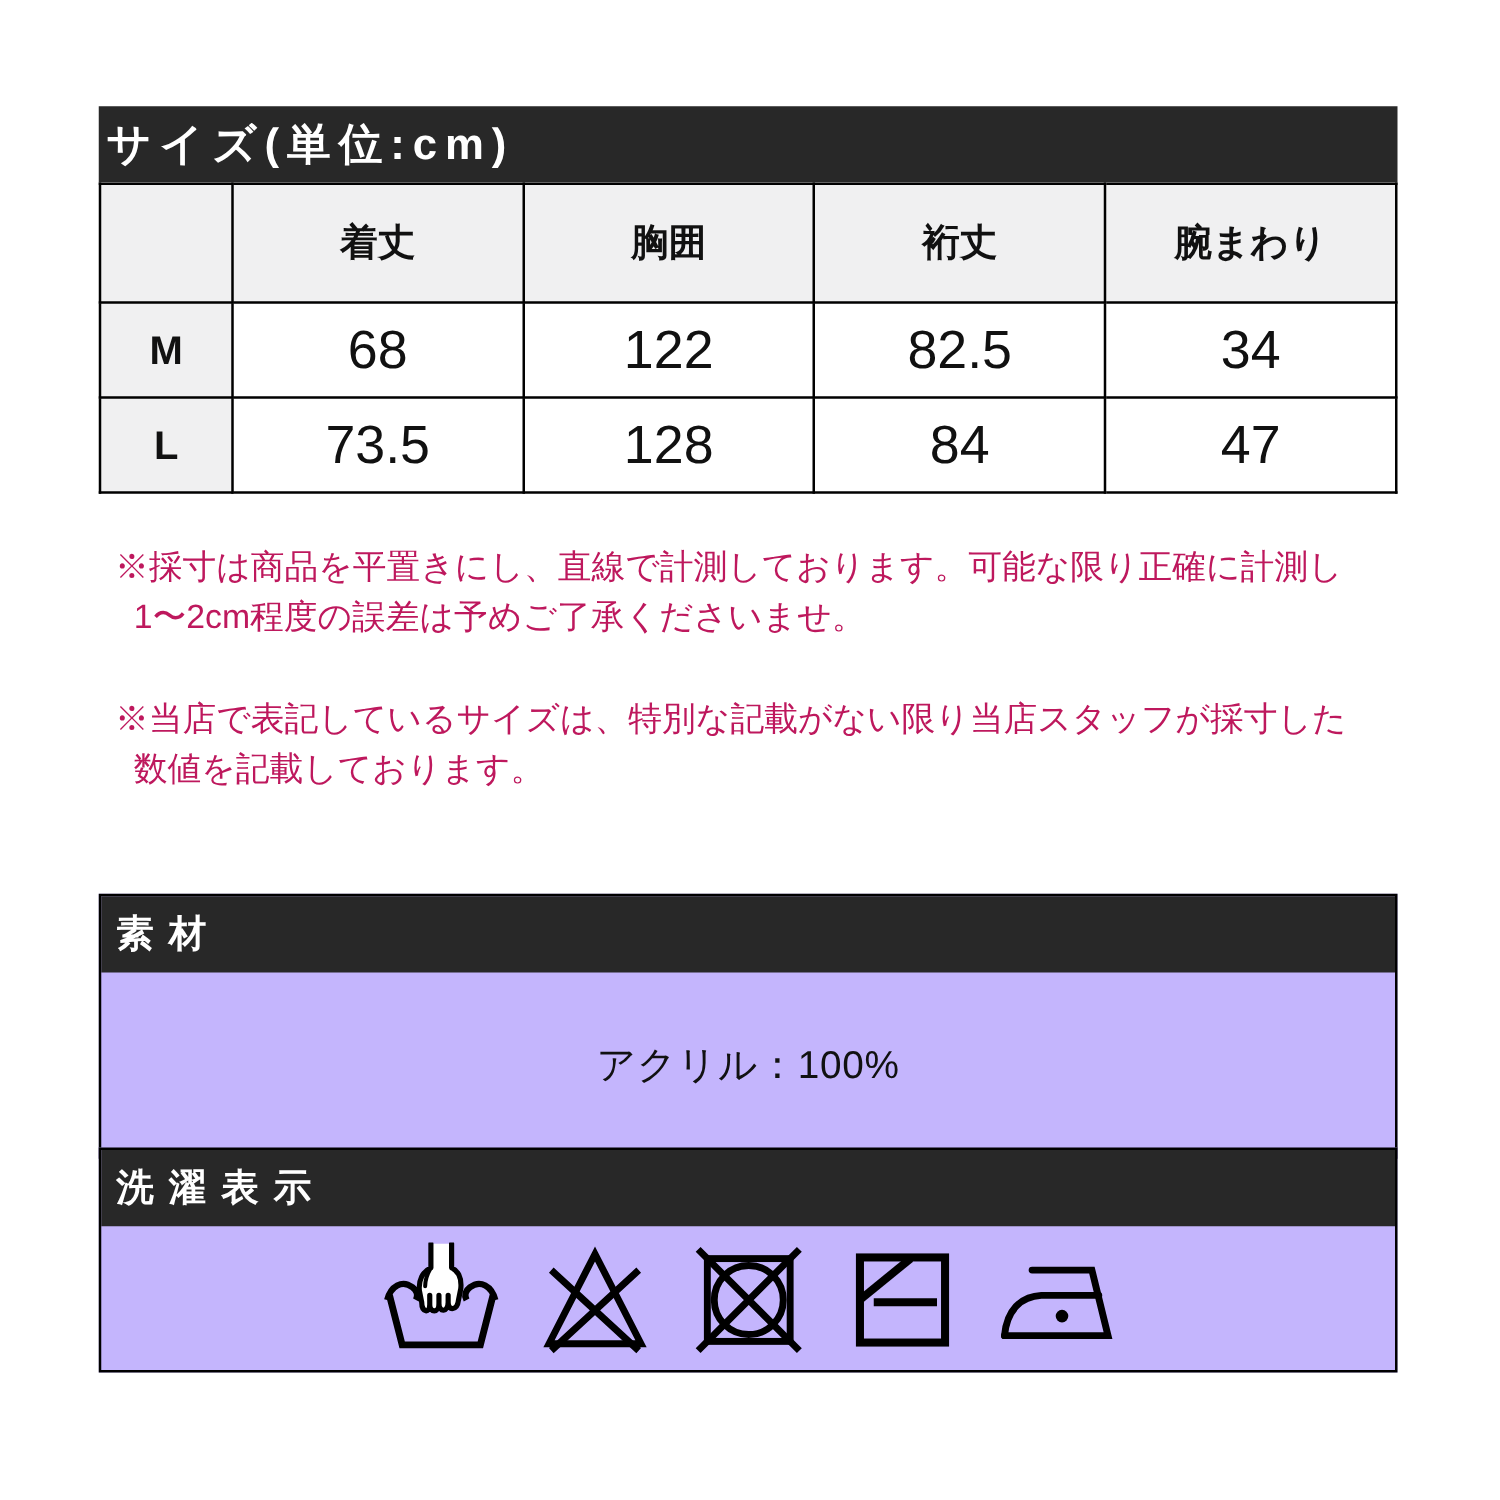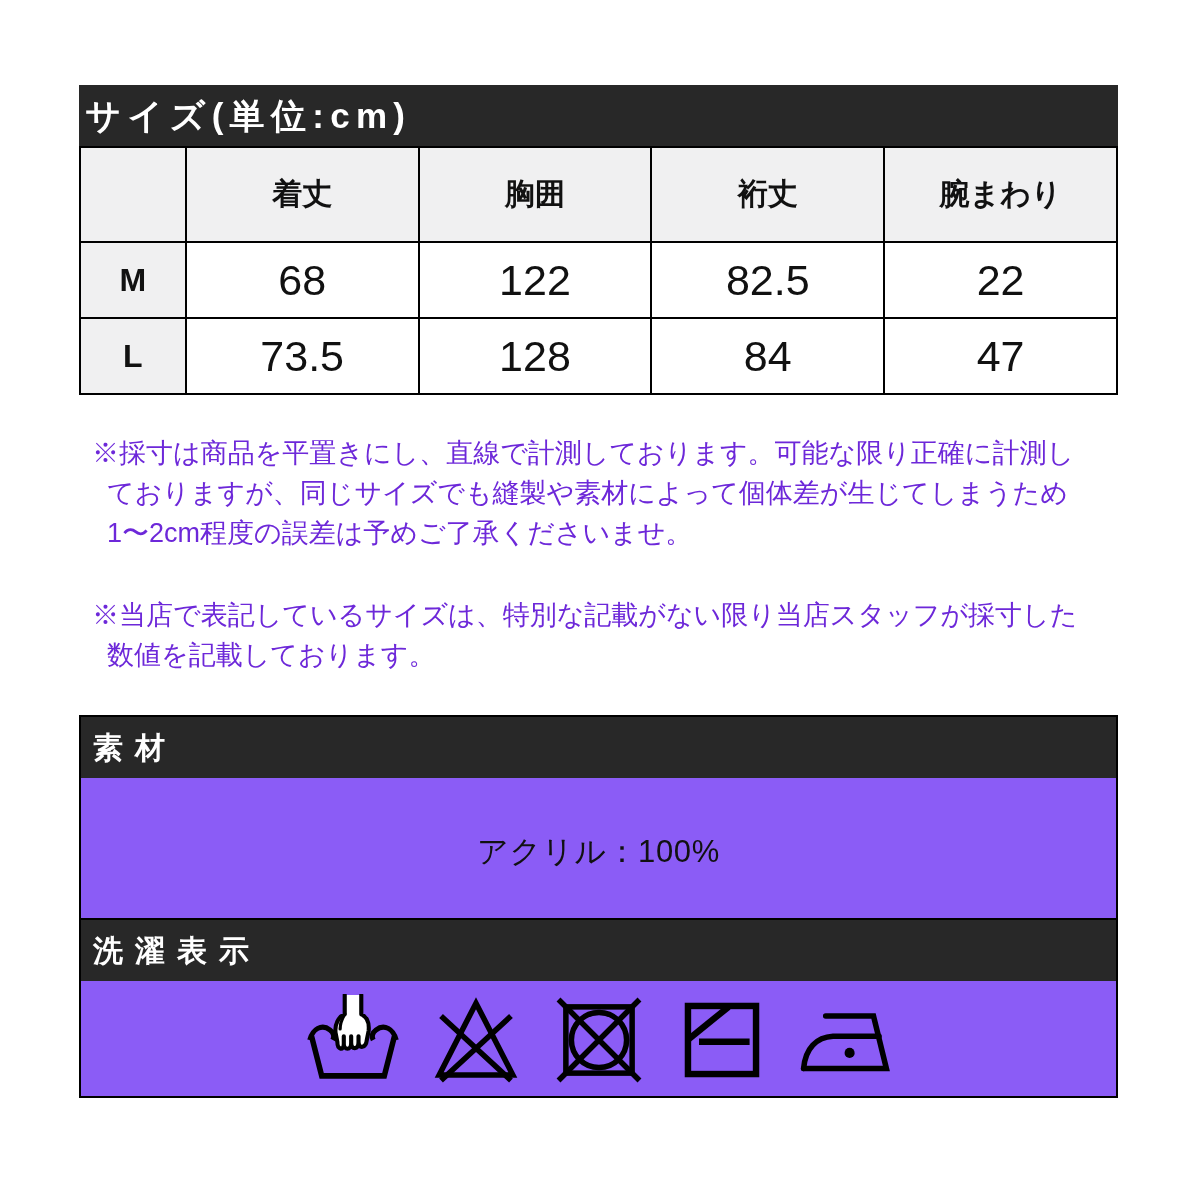--- a/index.html
+++ b/index.html
@@ -33,29 +33,29 @@
   }
   .size-table tbody th {
     background:#f0f0f1; font-size:32px; font-weight:bold;
   }
   .size-table tbody td {
     background:#fff; height:76px; font-size:43px; font-weight:normal;
   }
 
   
   .notes { position:absolute; left:92px; top:433px; width:1030px; }
-  .note { font-size:27px; line-height:40px; color:#6d28d9; }
+  .note { font-size:27px; line-height:40px; color:#be185d; }
   .note + .note { margin-top:42px; }
   .note-line { white-space:nowrap; }
   .note-line.cont { padding-left:15px; }
 
   
   .framed-box {
     position:absolute; left:79px; width:1039px;
-    border:2px solid #000; background:#8b5cf6;
+    border:2px solid #000; background:#c4b5fd;
   }
   .material-section { top:715px; }
   .care-section { top:918px; }
   .sub-bar { font-size:30px; letter-spacing:0.40em; text-indent:0.40em; }
   .material-content {
     height:147px; display:flex; align-items:center; justify-content:center;
     font-size:31px; letter-spacing:0.02em;
   }
   .care-content {
     height:115px; display:flex; align-items:center; justify-content:center;
@@ -87,37 +87,36 @@
             <th>裄丈</th>
             <th>腕まわり</th>
           </tr>
       </thead>
       <tbody id="size-body">
           <tr>
             <th>M</th>
             <td>68</td>
             <td>122</td>
             <td>82.5</td>
-            <td>22</td>
+            <td>34</td>
           </tr>
           <tr>
             <th>L</th>
             <td>73.5</td>
             <td>128</td>
             <td>84</td>
             <td>47</td>
           </tr>
         </tbody>
     </table>
   </div>
 
   <div class="notes" id="notes">
       <div class="note">
         <div class="note-line">※採寸は商品を平置きにし、直線で計測しております。可能な限り正確に計測し</div>
-        <div class="note-line cont">ておりますが、同じサイズでも縫製や素材によって個体差が生じてしまうため</div>
         <div class="note-line cont">1〜2cm程度の誤差は予めご了承くださいませ。</div>
       </div>
       <div class="note">
         <div class="note-line">※当店で表記しているサイズは、特別な記載がない限り当店スタッフが採寸した</div>
         <div class="note-line cont">数値を記載しております。</div>
       </div>
     </div>
 
   <div class="framed-box material-section">
     <div class="bar sub-bar">素材</div>

